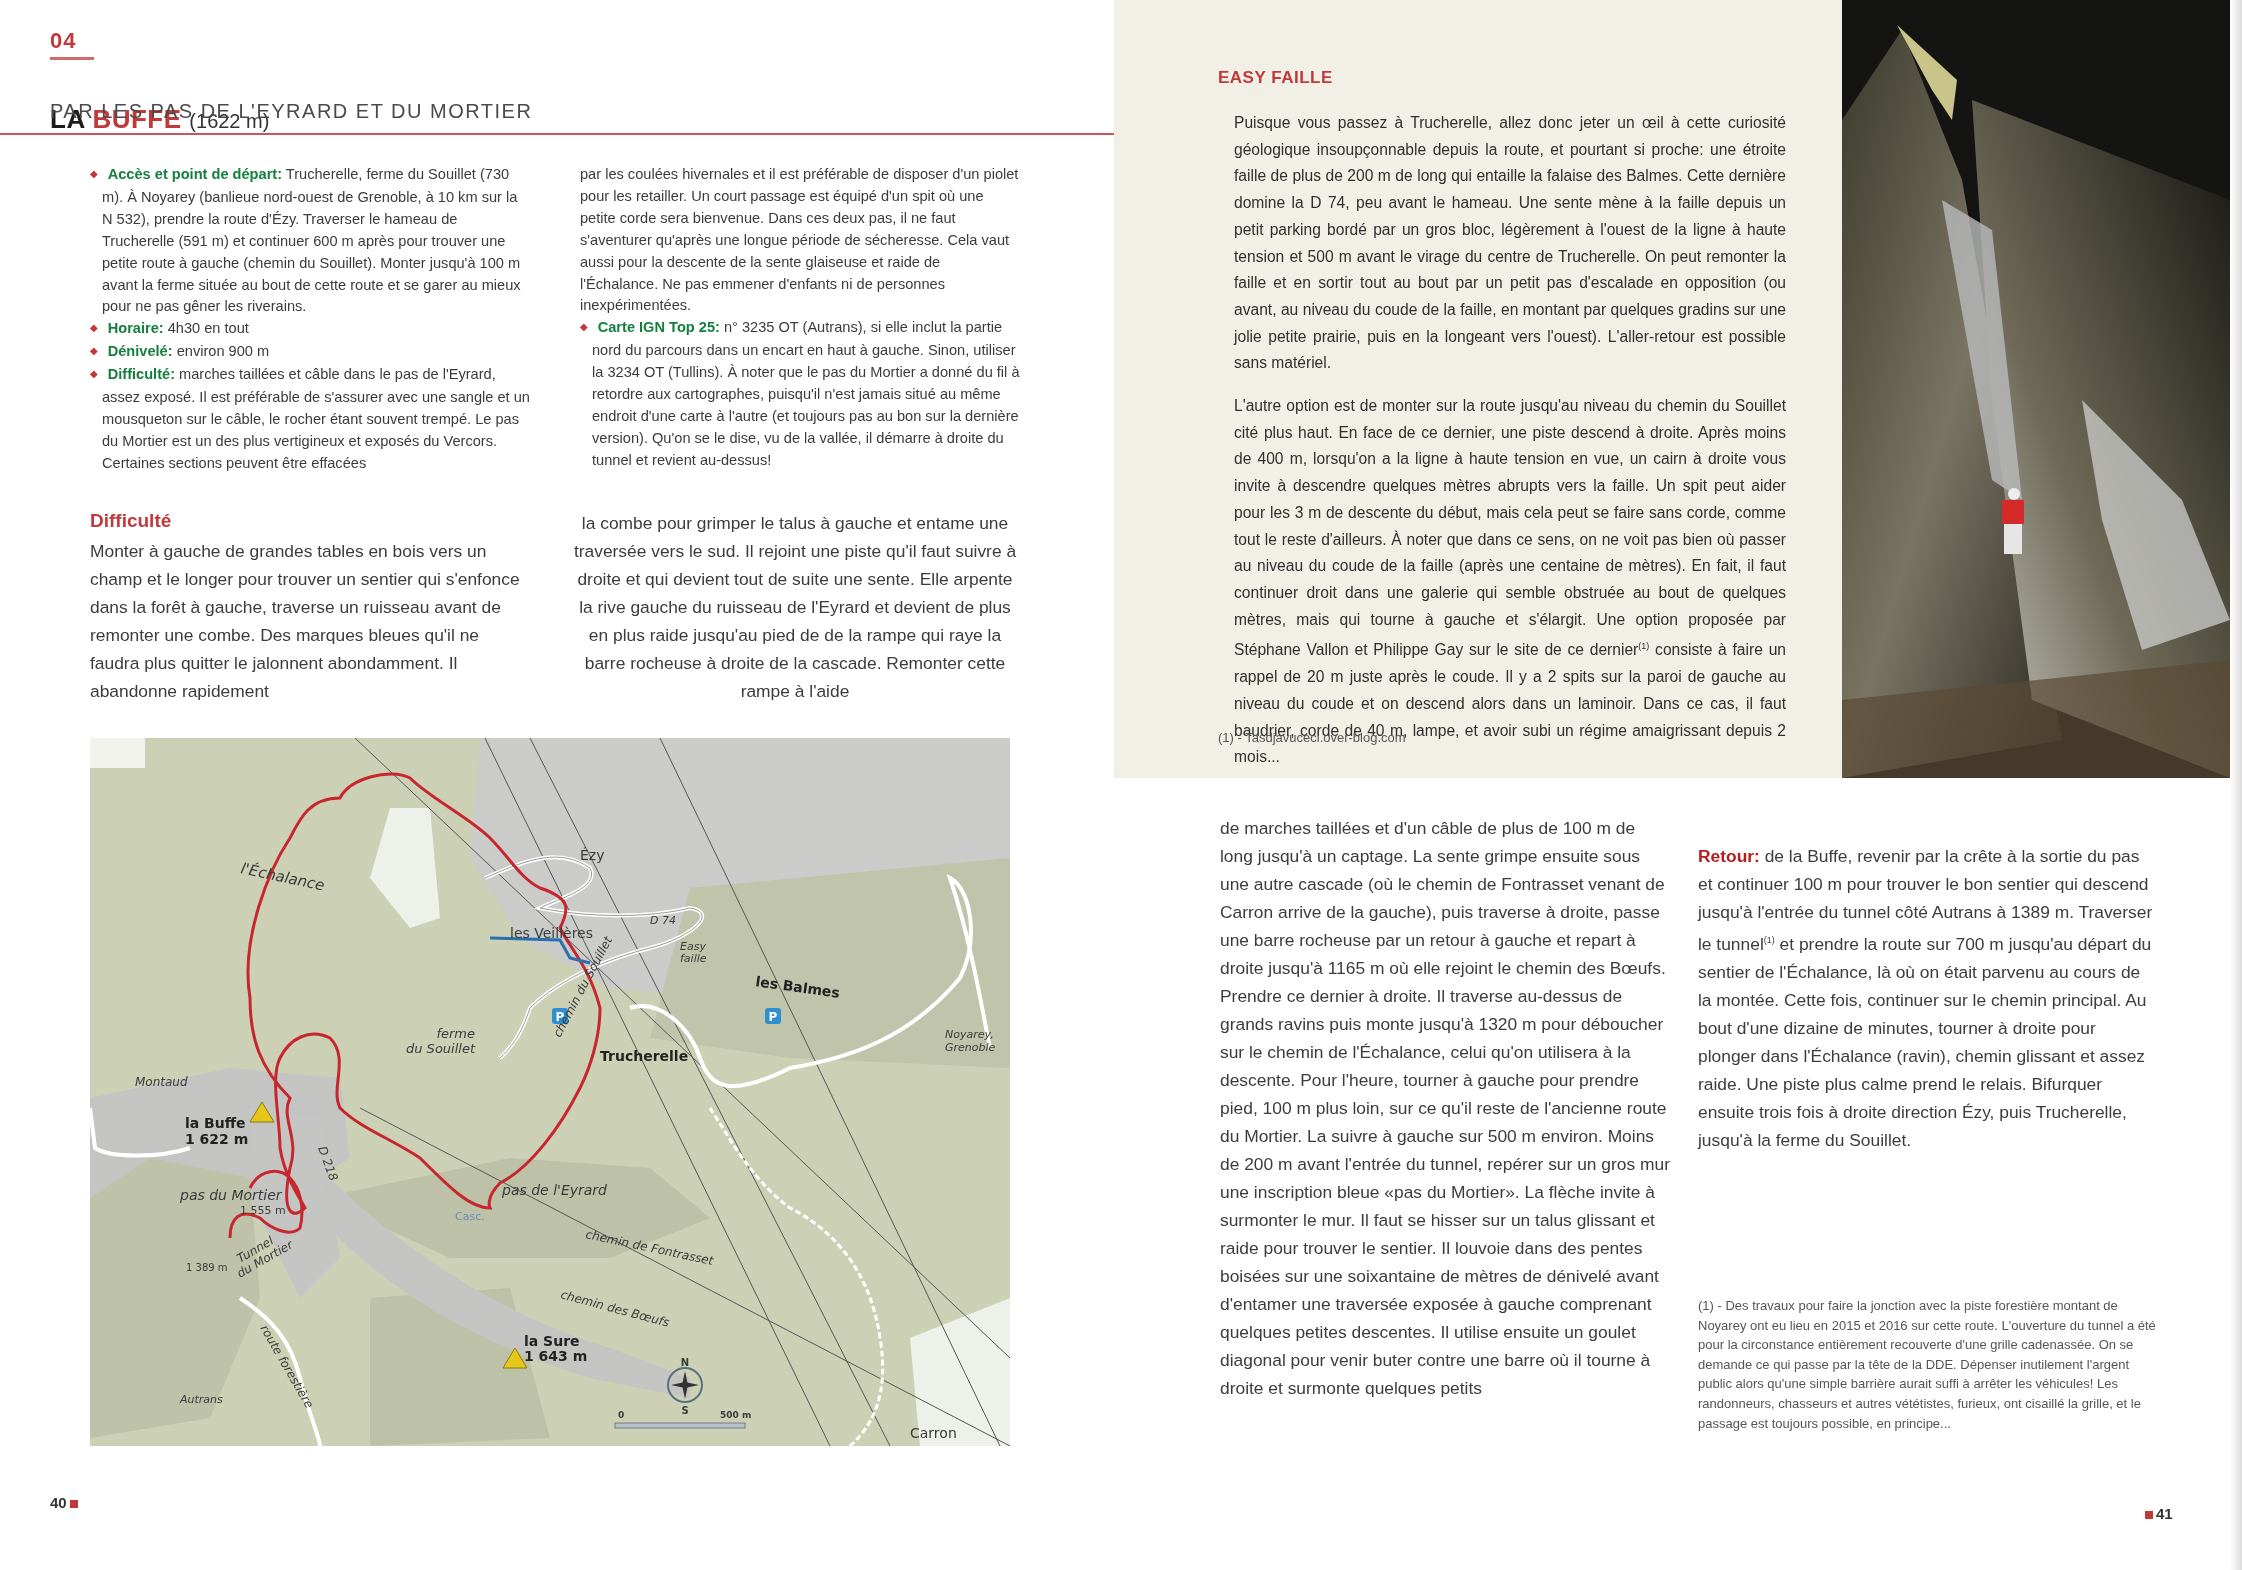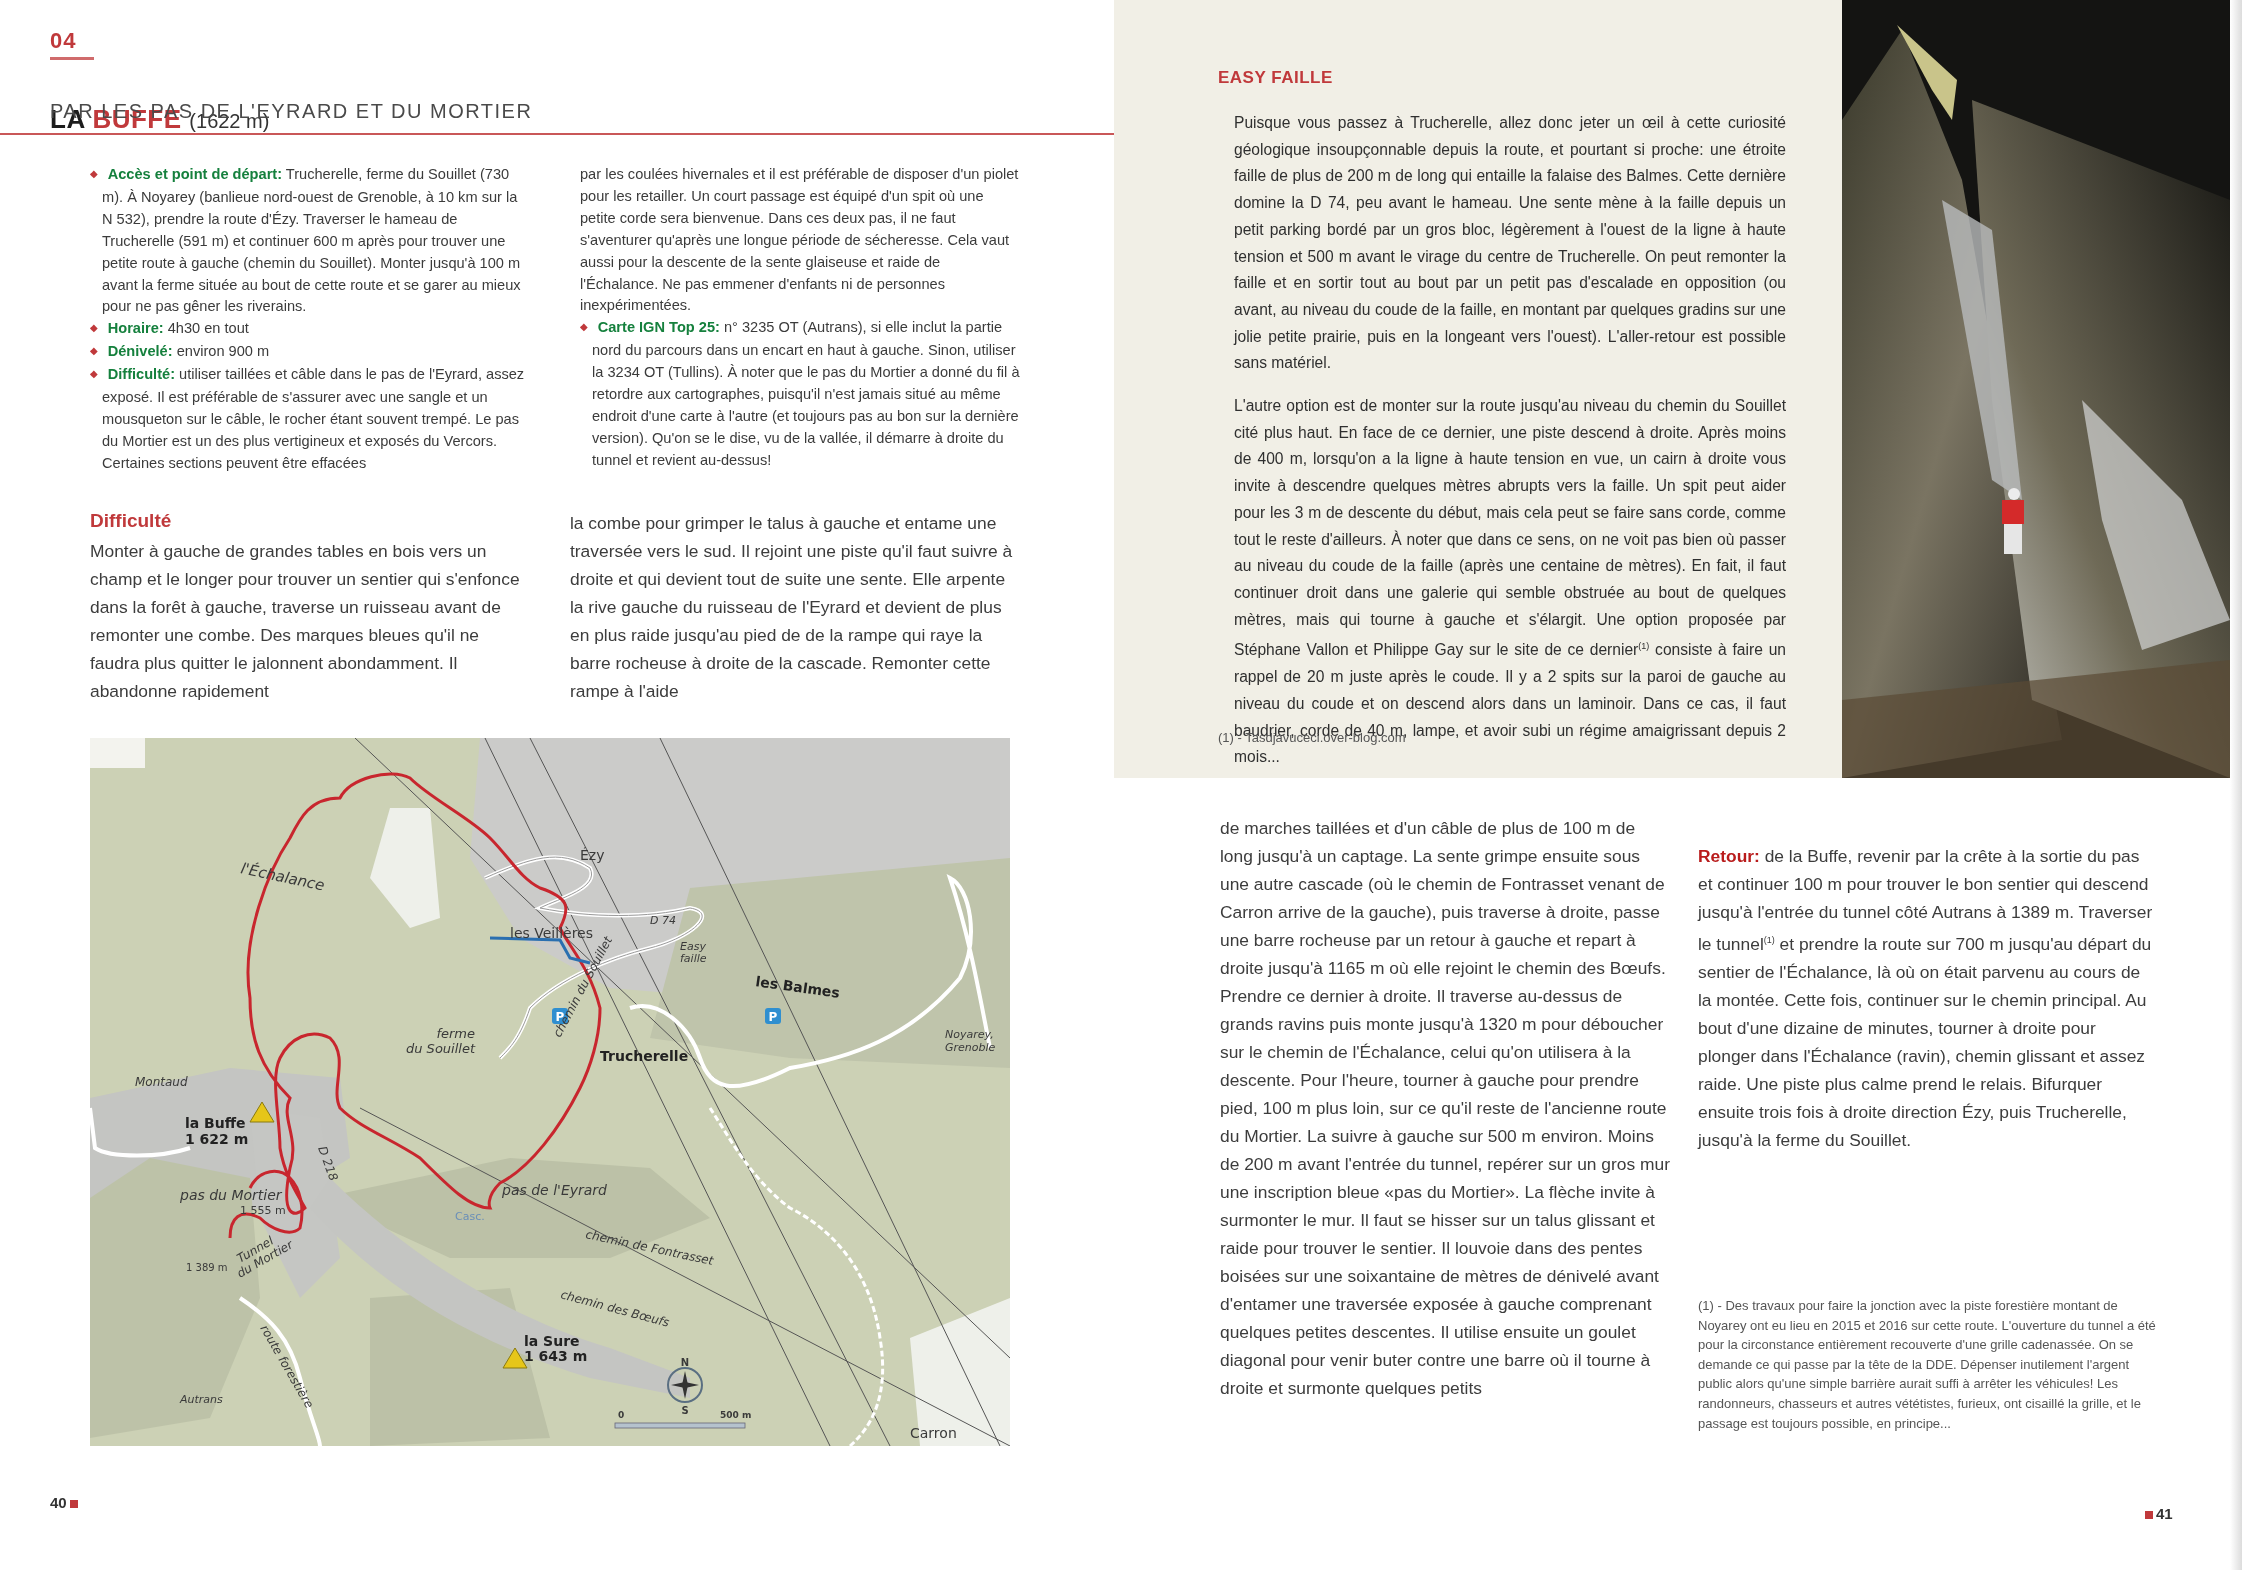--- a/index.html
+++ b/index.html
@@ -21,21 +21,21 @@
   .info .bullet { color:#c0393b; font-size:10px; margin-left:-12px; margin-right:2px; position:relative; top:-2px; }
   .info p { margin:0; padding-left:12px; }
   #info-col1 { left:90px; top:164px; width:440px; }
   #info-col2 { left:580px; top:164px; width:440px; }
   #info-col2 p.cont { padding-left:0; }
 
   
   #itineraire-heading { left:90px; top:510px; font-size:19px; font-weight:bold; color:#c0393b; }
   .body { font-size:17.4px; line-height:28px; color:#3c3c3c; }
   #itin-col1 { left:90px; top:537px; width:440px; }
-  #itin-col2 { left:570px; top:509px; width:450px; }
+  #itin-col2 { left:570px; top:509px; width:450px;text-align:center; }
 
   
   #map { left:90px; top:738px; width:920px; height:708px; background:#ccd1b5; overflow:hidden; }
   #map svg { width:920px; height:708px; display:block; }
   .mlabel { font-family:"DejaVu Sans", sans-serif; fill:#3a3a3a; }
   .mlabel-i { font-style:italic; }
   .mlabel-b { font-weight:bold; fill:#222; }
 
   
   #sidebar { left:1114px; top:0; width:728px; height:778px; background:#f1efe6; }
@@ -67,21 +67,21 @@
   <span class="red">BUFFE</span>
   <span class="alt">(1622 m)</span>
 </div>
 <div class="abs" id="subtitle">PAR LES PAS DE L'EYRARD ET DU MORTIER</div>
 <div class="abs" id="header-rule"></div>
 
 <div class="abs info" id="info-col1">
   <p><span class="bullet">◆</span><b>Accès et point de départ:</b><span> Trucherelle, ferme du Souillet (730 m). À Noyarey (banlieue nord-ouest de Grenoble, à 10 km sur la N 532), prendre la route d'Ézy. Traverser le hameau de Trucherelle (591 m) et continuer 600 m après pour trouver une petite route à gauche (chemin du Souillet). Monter jusqu'à 100 m avant la ferme située au bout de cette route et se garer au mieux pour ne pas gêner les riverains.</span></p>
   <p><span class="bullet">◆</span><b>Horaire:</b><span> 4h30 en tout</span></p>
   <p><span class="bullet">◆</span><b>Dénivelé:</b><span> environ 900 m</span></p>
-  <p><span class="bullet">◆</span><b>Difficulté:</b><span> utiliser taillées et câble dans le pas de l'Eyrard, assez exposé. Il est préférable de s'assurer avec une sangle et un mousqueton sur le câble, le rocher étant souvent trempé. Le pas du Mortier est un des plus vertigineux et exposés du Vercors. Certaines sections peuvent être effacées</span></p>
+  <p><span class="bullet">◆</span><b>Difficulté:</b><span> marches taillées et câble dans le pas de l'Eyrard, assez exposé. Il est préférable de s'assurer avec une sangle et un mousqueton sur le câble, le rocher étant souvent trempé. Le pas du Mortier est un des plus vertigineux et exposés du Vercors. Certaines sections peuvent être effacées</span></p>
 </div>
 <div class="abs info" id="info-col2">
   <p class="cont">par les coulées hivernales et il est préférable de disposer d'un piolet pour les retailler. Un court passage est équipé d'un spit où une petite corde sera bienvenue. Dans ces deux pas, il ne faut s'aventurer qu'après une longue période de sécheresse. Cela vaut aussi pour la descente de la sente glaiseuse et raide de l'Échalance. Ne pas emmener d'enfants ni de personnes inexpérimentées.</p>
   <p><span class="bullet">◆</span><b>Carte IGN Top 25:</b><span> n° 3235 OT (Autrans), si elle inclut la partie nord du parcours dans un encart en haut à gauche. Sinon, utiliser la 3234 OT (Tullins). À noter que le pas du Mortier a donné du fil à retordre aux cartographes, puisqu'il n'est jamais situé au même endroit d'une carte à l'autre (et toujours pas au bon sur la dernière version). Qu'on se le dise, vu de la vallée, il démarre à droite du tunnel et revient au-dessus!</span></p>
 </div>
 
 <div class="abs" id="itineraire-heading">Difficulté</div>
 <div class="abs body" id="itin-col1">Monter à gauche de grandes tables en bois vers un champ et le longer pour trouver un sentier qui s'enfonce dans la forêt à gauche, traverse un ruisseau avant de remonter une combe. Des marques bleues qu'il ne faudra plus quitter le jalonnent abondamment. Il abandonne rapidement</div>
 <div class="abs body" id="itin-col2">la combe pour grimper le talus à gauche et entame une traversée vers le sud. Il rejoint une piste qu'il faut suivre à droite et qui devient tout de suite une sente. Elle arpente la rive gauche du ruisseau de l'Eyrard et devient de plus en plus raide jusqu'au pied de de la rampe qui raye la barre rocheuse à droite de la cascade. Remonter cette rampe à l'aide</div>
 

